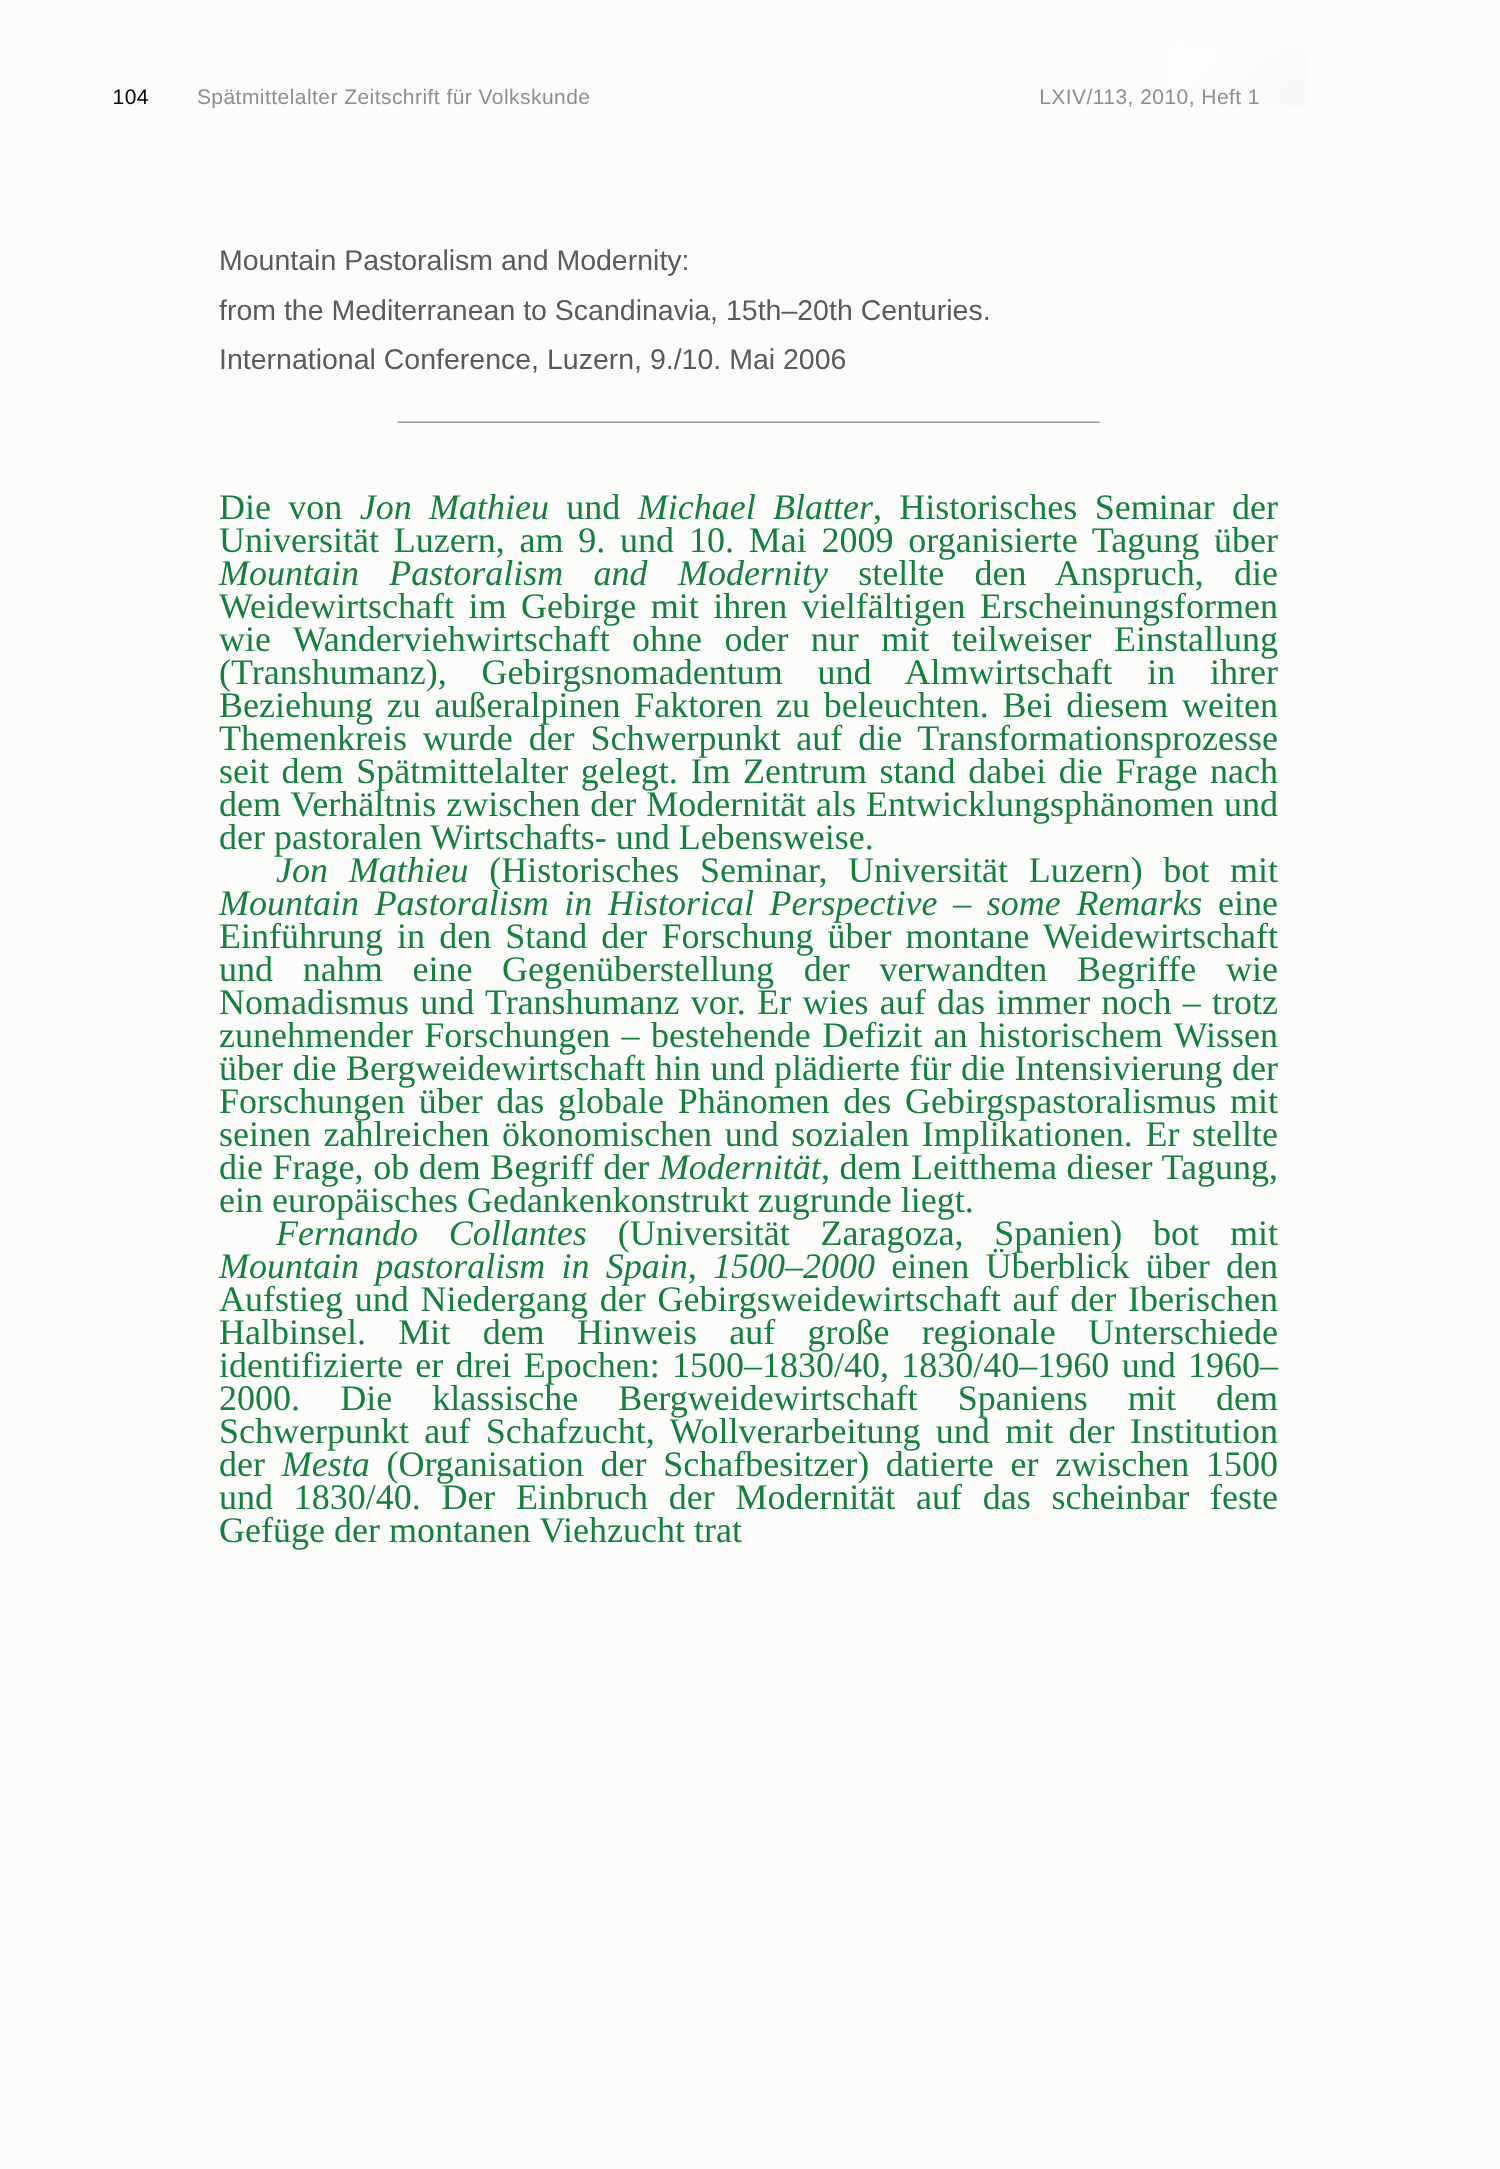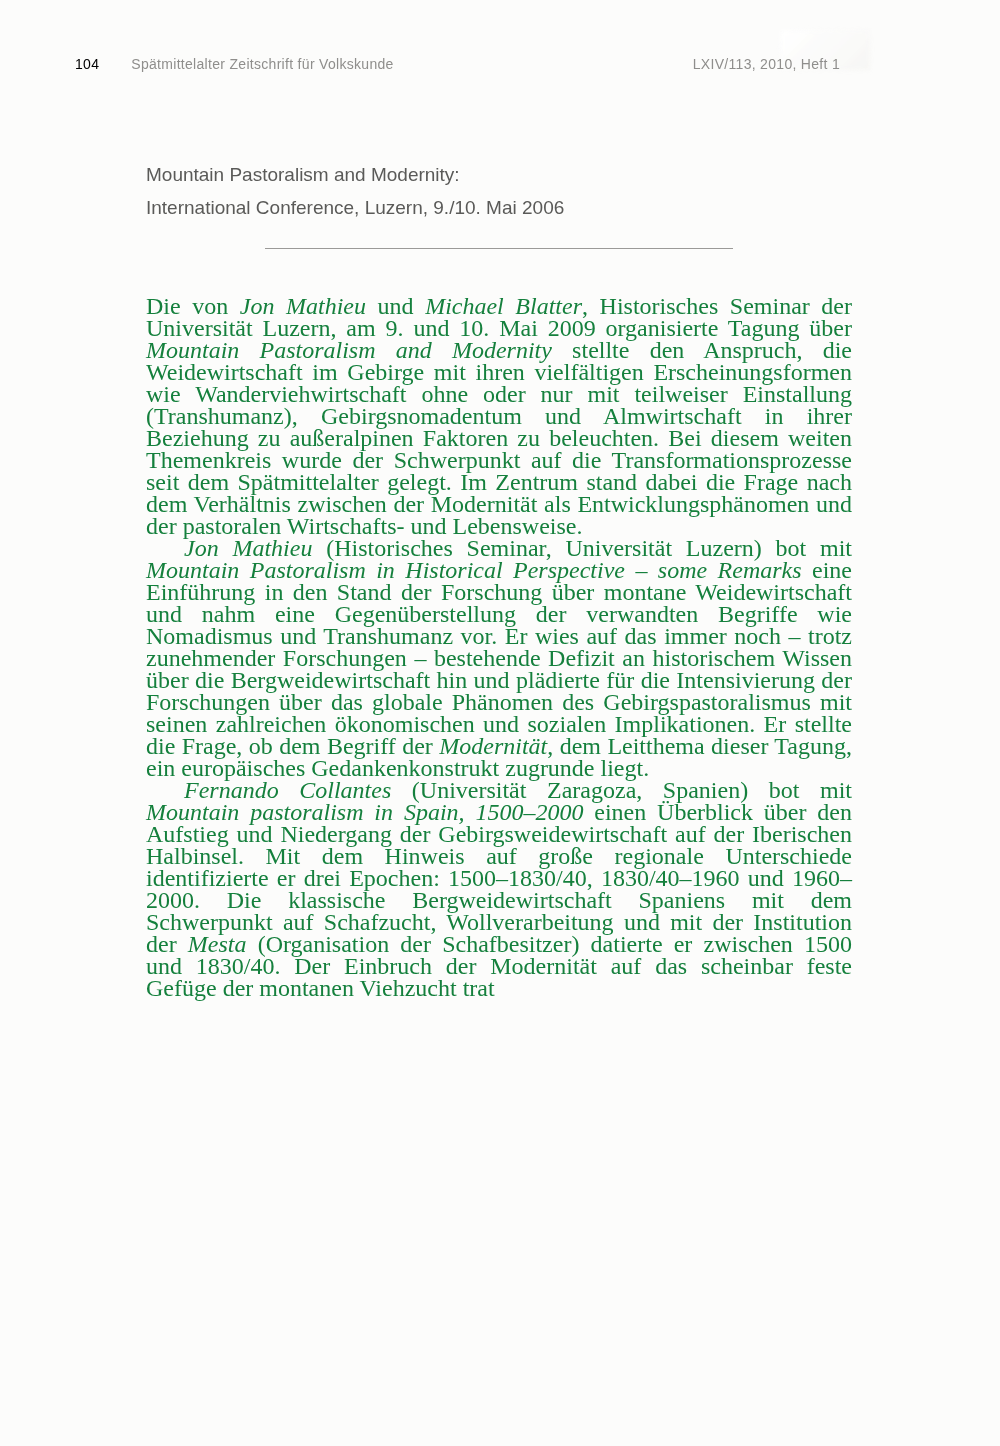--- a/index.html
+++ b/index.html
@@ -98,20 +98,21 @@
     <div class="left-group">
       <span class="page-number">104</span>
       <span class="journal-title">Spätmittelalter Zeitschrift für Volkskunde</span>
     </div>
     <span class="issue-info">LXIV/113, 2010, Heft 1</span>
   </div>
 
   <div class="content">
     <div class="article-title">
       <div>Mountain Pastoralism and Modernity:</div>
+      <div>from the Mediterranean to Scandinavia, 15th–20th Centuries.</div>
       <div>International Conference, Luzern, 9./10. Mai 2006</div>
     </div>
 
     <hr class="title-rule">
 
     <div class="article-body" id="article-body">
         <p><span>Die von </span><em>Jon Mathieu</em><span> und </span><em>Michael Blatter</em><span>, Historisches Seminar der Universität Luzern, am 9. und 10. Mai 2009 organisierte Tagung über </span><em>Mountain Pastoralism and Modernity</em><span> stellte den Anspruch, die Weidewirtschaft im Gebirge mit ihren vielfältigen Erscheinungsformen wie Wanderviehwirtschaft ohne oder nur mit teilweiser Einstallung (Transhumanz), Gebirgsnomadentum und Almwirtschaft in ihrer Beziehung zu außeralpinen Faktoren zu beleuchten. Bei diesem weiten Themenkreis wurde der Schwerpunkt auf die Transformationsprozesse seit dem Spätmittelalter gelegt. Im Zentrum stand dabei die Frage nach dem Verhältnis zwischen der Modernität als Entwicklungsphänomen und der pastoralen Wirtschafts- und Lebensweise.</span></p>
         <p class="indent"><em>Jon Mathieu</em><span> (Historisches Seminar, Universität Luzern) bot mit </span><em>Mountain Pastoralism in Historical Perspective – some Remarks</em><span> eine Einführung in den Stand der Forschung über montane Weidewirtschaft und nahm eine Gegenüberstellung der verwandten Begriffe wie Nomadismus und Transhumanz vor. Er wies auf das immer noch – trotz zunehmender Forschungen – bestehende Defizit an historischem Wissen über die Bergweidewirtschaft hin und plädierte für die Intensivierung der Forschungen über das globale Phänomen des Gebirgspastoralismus mit seinen zahlreichen ökonomischen und sozialen Implikationen. Er stellte die Frage, ob dem Begriff der </span><em>Modernität</em><span>, dem Leitthema dieser Tagung, ein europäisches Gedankenkonstrukt zugrunde liegt.</span></p>
         <p class="indent"><em>Fernando Collantes</em><span> (Universität Zaragoza, Spanien) bot mit </span><em>Mountain pastoralism in Spain, 1500–2000</em><span> einen Überblick über den Aufstieg und Niedergang der Gebirgsweidewirtschaft auf der Iberischen Halbinsel. Mit dem Hinweis auf große regionale Unterschiede identifizierte er drei Epochen: 1500–1830/40, 1830/40–1960 und 1960–2000. Die klassische Bergweidewirtschaft Spaniens mit dem Schwerpunkt auf Schafzucht, Wollverarbeitung und mit der Institution der </span><em>Mesta</em><span> (Organisation der Schafbesitzer) datierte er zwischen 1500 und 1830/40. Der Einbruch der Modernität auf das scheinbar feste Gefüge der montanen Viehzucht trat</span></p>
       </div>

